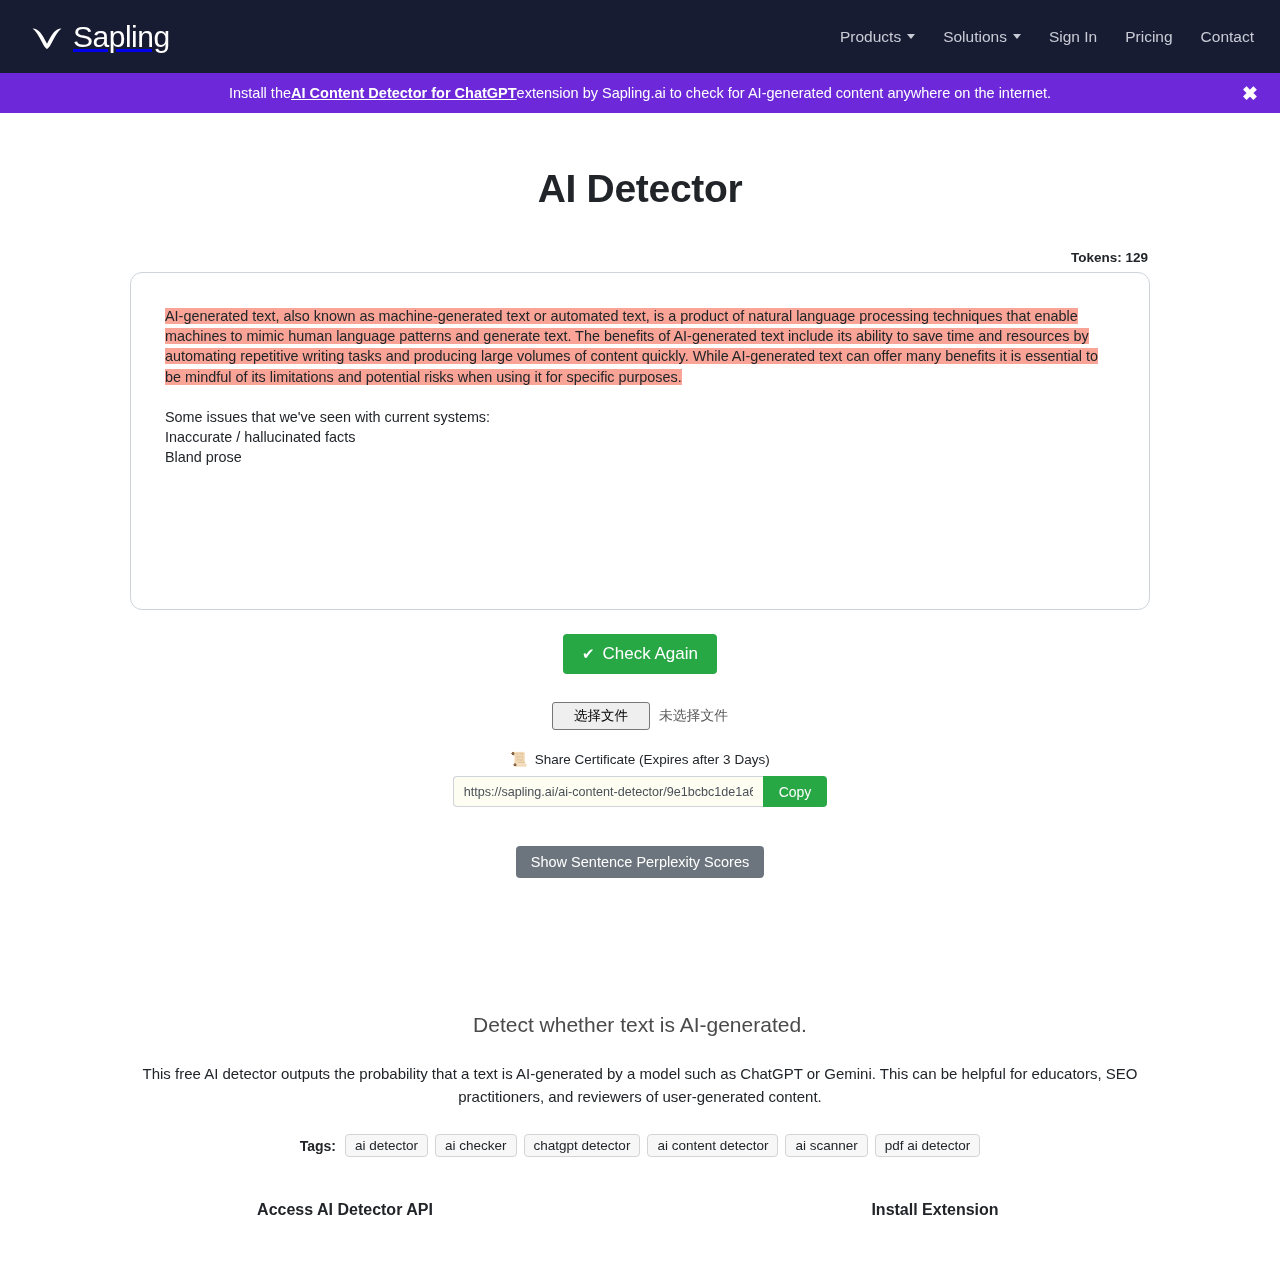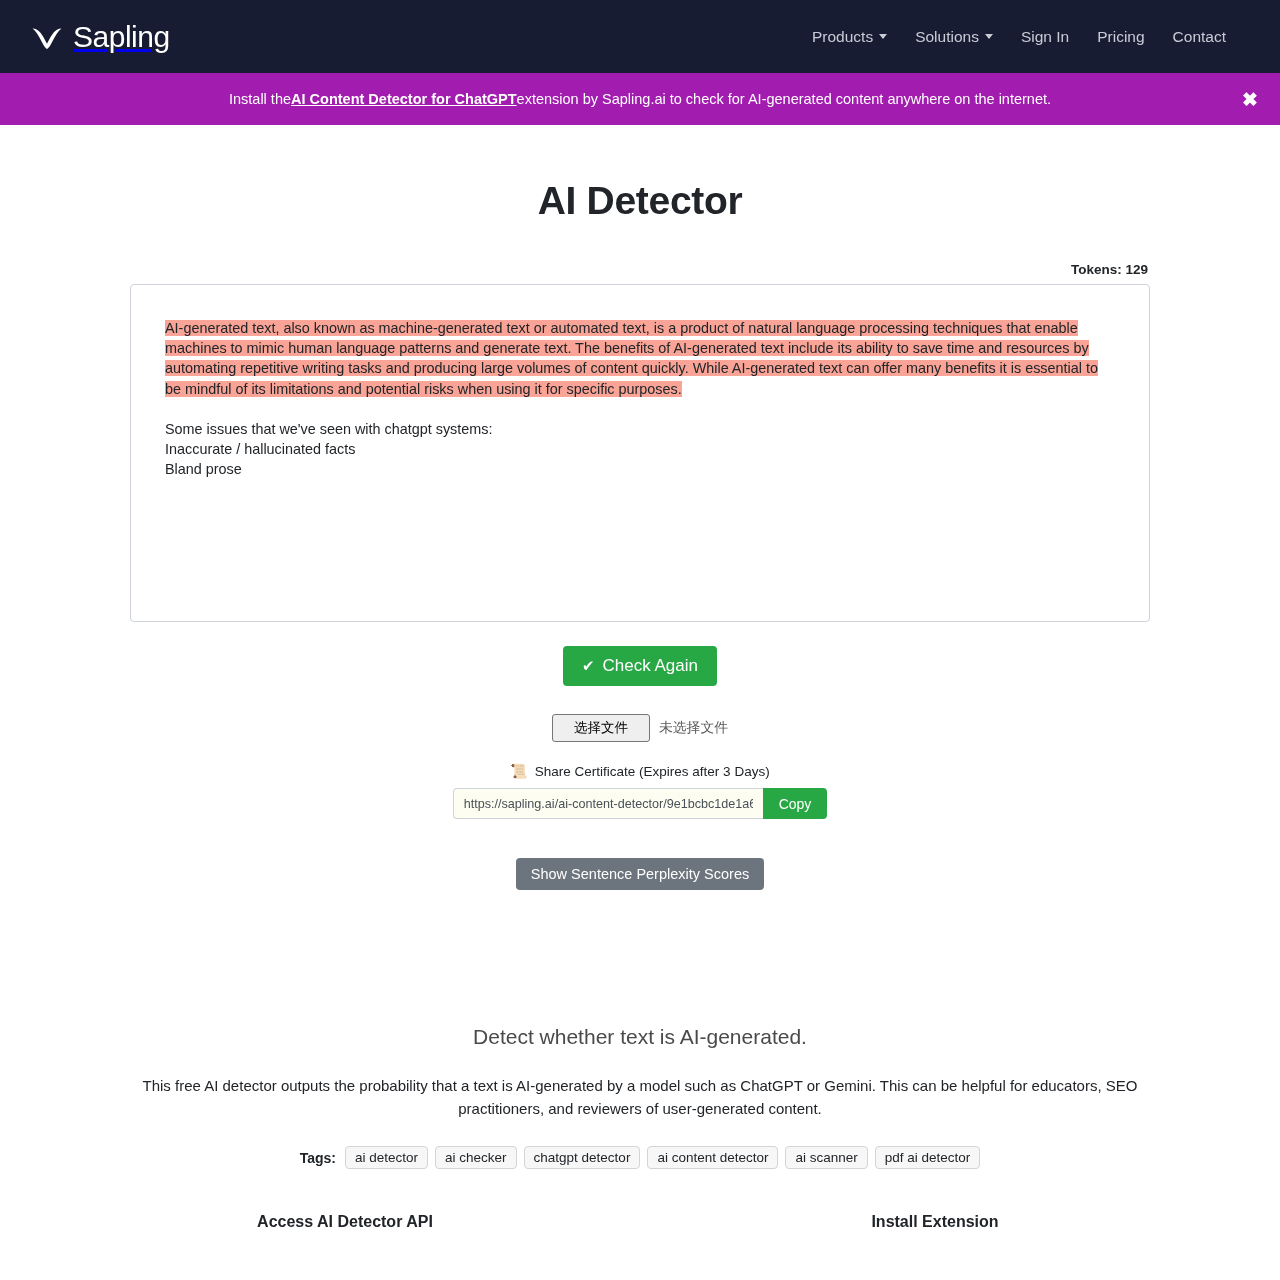--- a/index.html
+++ b/index.html
@@ -10,21 +10,21 @@
     font-family: "Liberation Sans", sans-serif;
     color: #212529;
   }
 
   
   .navbar {
     height: 73px;
     background: #181c32;
     display: flex;
     align-items: center;
-    padding: 0 40px 0 30px;
+    padding: 0 12px 0 30px;
   }
   .brand { display: flex; align-items: center; gap: 9px; }
   .brand-mark { width: 34px; height: 34px; display: block; }
   .brand-text {
     color: #ffffff;
     font-size: 30px;
     letter-spacing: -0.5px;
     font-weight: 400;
   }
   .nav-links {
@@ -46,23 +46,23 @@
   .caret {
     width: 0; height: 0;
     border-left: 4px solid transparent;
     border-right: 4px solid transparent;
     border-top: 5px solid #c9cbd6;
     display: inline-block;
   }
 
   
   .promo {
-    background: #a21caf;
+    background: #6d28d9;
     color: #ffffff;
-    height: 52px;
+    height: 40px;
     display: flex;
     align-items: center;
     justify-content: center;
     position: relative;
     font-size: 14.5px;
   }
   .promo a {
     color: #ffffff;
     font-weight: bold;
     text-decoration: underline;
@@ -100,21 +100,21 @@
     font-weight: bold;
     color: #212529;
     margin-top: 39px;
     padding-right: 2px;
   }
 
   .editor {
     margin-top: 7px;
     height: 338px;
     border: 1px solid #ced4da;
-    border-radius: 4px;
+    border-radius: 12px;
     background: #ffffff;
     padding: 33px 34px;
     overflow: hidden;
     font-size: 14.4px;
     line-height: 20.2px;
     color: #212529;
   }
   .hl { background: #f9a496; }
   .editor p { margin: 0; }
   .editor .gap { height: 20px; }
@@ -312,21 +312,21 @@
 
 <h1 class="page-title">AI Detector</h1>
 
 <div class="wrap">
 
   <div class="tokens">Tokens: 129</div>
 
   <div class="editor">
     <p><span class="hl">AI-generated text, also known as machine-generated text or automated text, is a product of natural language processing techniques that enable machines to mimic human language patterns and generate text. The benefits of AI-generated text include its ability to save time and resources by automating repetitive writing tasks and producing large volumes of content quickly. While AI-generated text can offer many benefits it is essential to be mindful of its limitations and potential risks when using it for specific purposes.</span></p>
     <div class="gap"></div>
-    <p>Some issues that we've seen with chatgpt systems:</p>
+    <p>Some issues that we've seen with current systems:</p>
     <p>Inaccurate / hallucinated facts</p>
     <p>Bland prose</p>
   </div>
 
   <div class="center">
     <button class="btn btn-check">
       <span class="check-glyph">✔</span>
       <span>Check Again</span>
     </button>
   </div>

